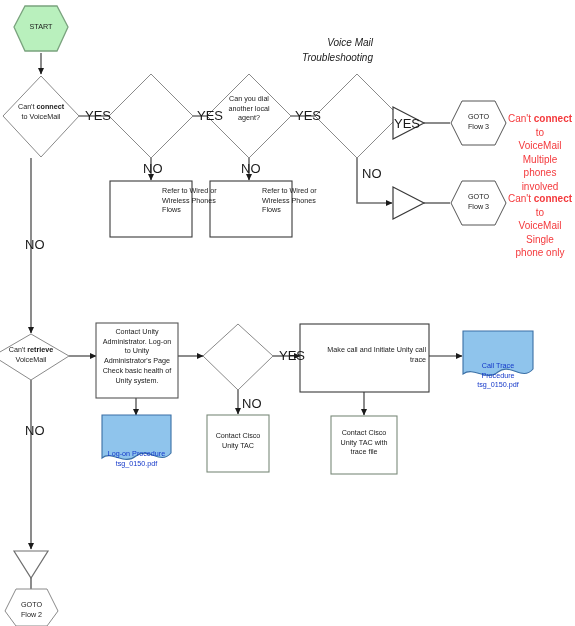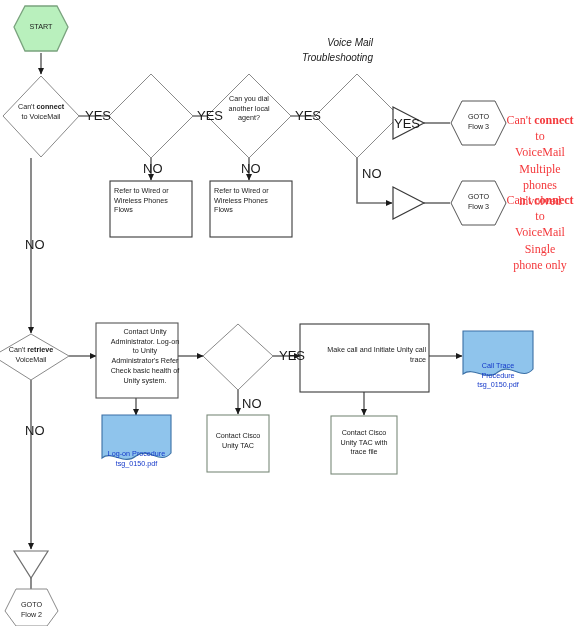--- a/index.html
+++ b/index.html
@@ -29,42 +29,42 @@
     justify-content: center;
     text-align: center;
     font-size: 7.2px;
     line-height: 1.35;
     color: #1a1a1a;
     pointer-events: none;
   }
   .node-label.left-align {
     justify-content: flex-start;
     text-align: left;
+    margin-left: 48px;
   }
   .title-block {
     position: absolute;
     text-align: right;
     font-size: 10px;
     line-height: 1.45;
     color: #1a1a1a;
     font-style: italic;
   }
   .edge-label {
     position: absolute;
     font-size: 13px;
     color: #1a1a1a;
     white-space: nowrap;
   }
   .red-note {
     position: absolute;
-    font-size: 12px;
+    font-size: 10px;
     line-height: 1.35;
     color: #f4393c;
     text-align: center;
-    font-family: Liberation Serif, serif;
   }
   .doc-label {
     color: #1337c9;
     margin-top: 28px;
   }
   b { font-weight: 700; }
 </style>
 </head>
 <body>
 
@@ -207,25 +207,25 @@
   <div class="node-label" style="left:6px; top:600px; width:51px; height:24px; display:block;">
     <div>GOTO</div>
     <div>Flow 2</div>
   </div>
 
   <div class="node-label" style="left:-7px; top:345px; width:76px; height:24px; display:block;">
     <div><span>Can't </span><b>retrieve</b></div>
     <div>VoiceMail</div>
   </div>
 
-  <div class="node-label" style="left:97px; top:327px; width:80px; height:68px; display:block;padding-left:8px;">
+  <div class="node-label" style="left:97px; top:327px; width:80px; height:68px; display:block;">
     <div>Contact Unity</div>
     <div>Administrator.  Log-on</div>
     <div>to  Unity</div>
-    <div>Administrator's Refer</div>
+    <div>Administrator's Page</div>
     <div>Check basic health of</div>
     <div>Unity system.</div>
   </div>
 
 
   <div class="node-label" style="left:303px; top:345px; width:123px; height:24px; display:block;text-align:right;">
     <div>Make call and Initiate Unity call</div>
     <div>trace</div>
   </div>
 

